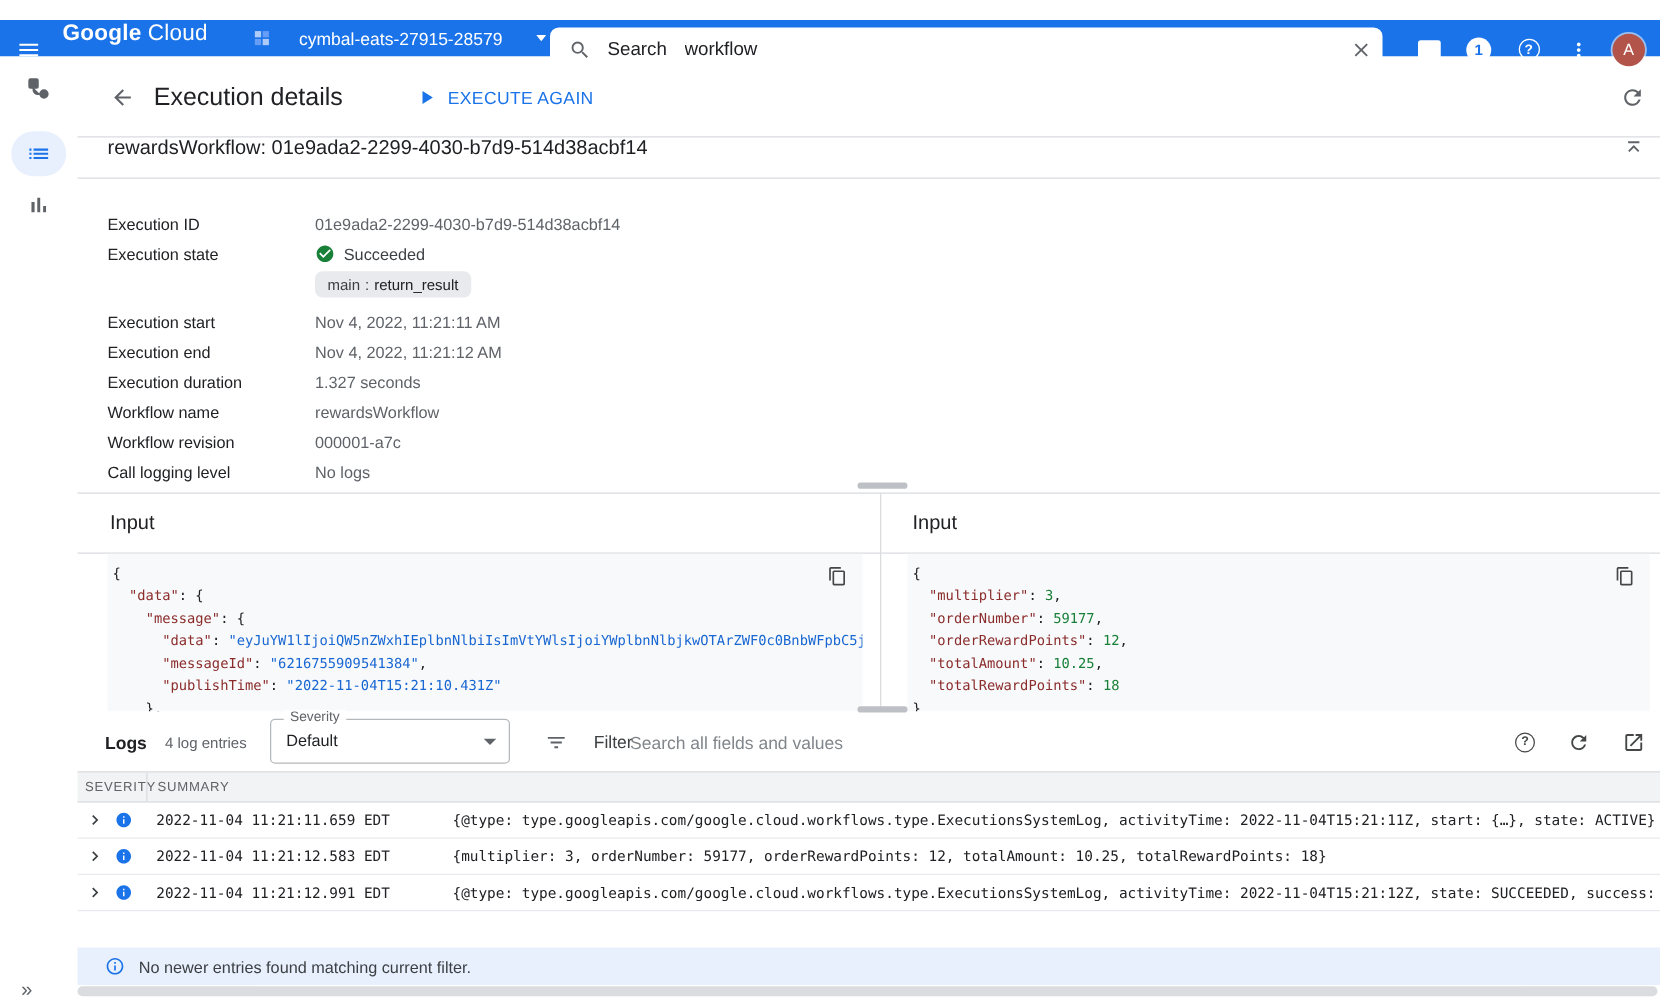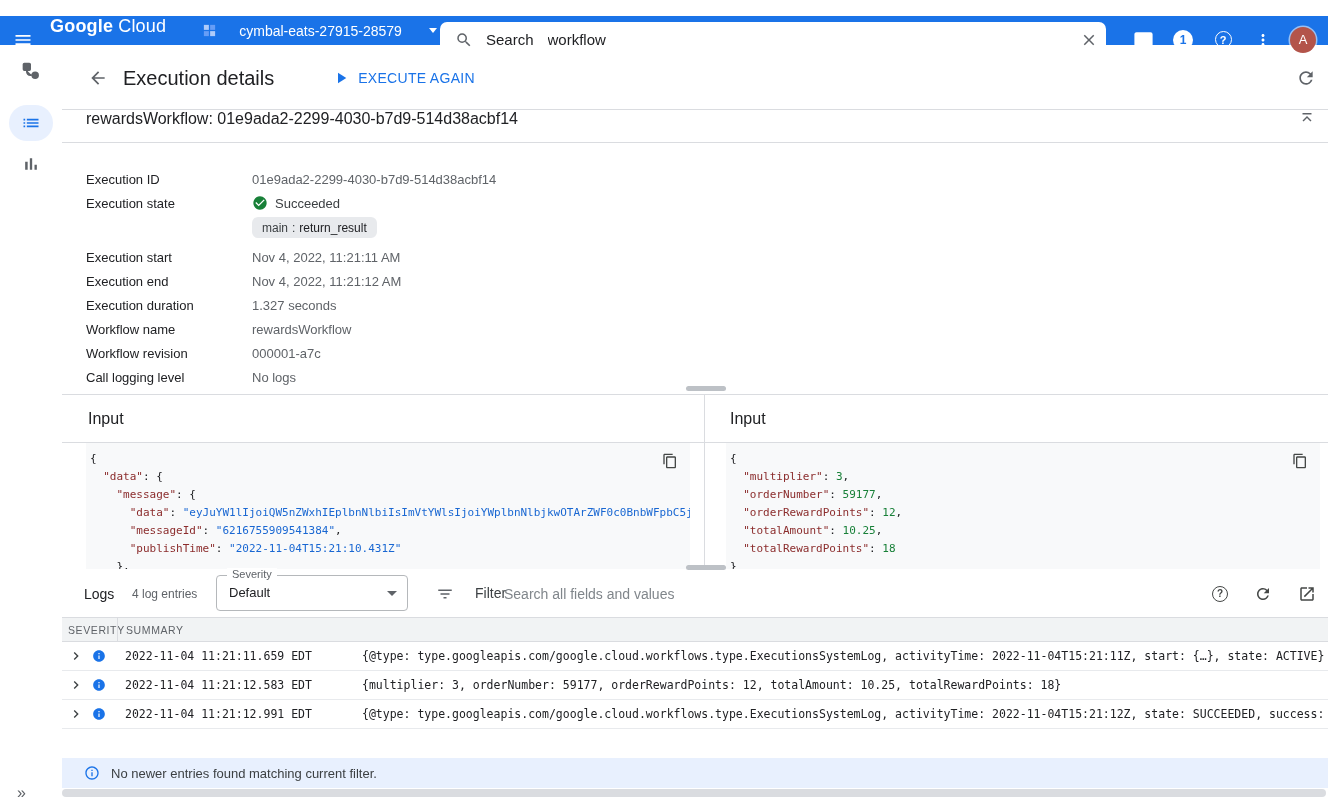--- a/index.html
+++ b/index.html
@@ -78,21 +78,21 @@
 .t-p{color:#202124}
 .t-k{color:var(--code_key,#8b2c2c)}
 .t-s{color:var(--code_str,#1967d2)}
 .t-n{color:var(--code_num,#188038)}
 .copy-btn{position:absolute;top:10px;right:12px;color:#444746}.copy-btn .ic{width:16px;height:16px}
 .drag-handle{position:absolute;left:624px;width:40px;height:5px;border-radius:3px;background:#bdc1c6;z-index:5;cursor:row-resize}
 .dh1{top:339px}.dh2{top:518px}
 
 
 .logs-toolbar{position:absolute;top:523px;left:0;right:0;height:47px;background:#fff}
-.lt-title{position:absolute;left:22px;top:50%;transform:translateY(-50%);font-size:14px;font-weight:400;color:var(--text,#202124)}
+.lt-title{position:absolute;left:22px;top:50%;transform:translateY(-50%);font-size:14px;font-weight:700;color:var(--text,#202124)}
 .lt-count{position:absolute;left:70px;top:50%;transform:translateY(-50%);font-size:12px;color:var(--text_secondary,#5f6368)}
 .severity-select{position:absolute;left:154px;top:5px;width:192px;height:36px;border:1px solid #b5b8bb;border-radius:4px;background:#fff;cursor:pointer}
 .sev-label{position:absolute;left:10px;top:-8px;background:#fff;padding:0 5px;font-size:11px;color:var(--text_secondary,#5f6368)}
 .sev-value{position:absolute;left:12px;top:0;line-height:34px;font-size:13px;color:var(--text,#202124)}
 .sev-arrow{position:absolute;right:10px;top:15px;width:0;height:0;border-left:5px solid transparent;border-right:5px solid transparent;border-top:5px solid #5f6368}
 .filter-btn{position:absolute;left:374px;top:50%;transform:translateY(-50%);display:flex;gap:21px;font-size:14px;color:#3c4043}
 .filter-btn .ic{width:18px;height:18px;color:#5f6368}
 .filter-input{position:absolute;left:442px;top:8px;width:600px;height:31px;border:0;outline:none;font-size:14px;font-family:inherit;color:var(--text,#202124);background:transparent}
 .filter-input::placeholder{color:#80868b;opacity:1}
 .lt-right{position:absolute;right:12px;top:50%;transform:translateY(-50%);display:flex;align-items:center;gap:26px;color:#444746}

